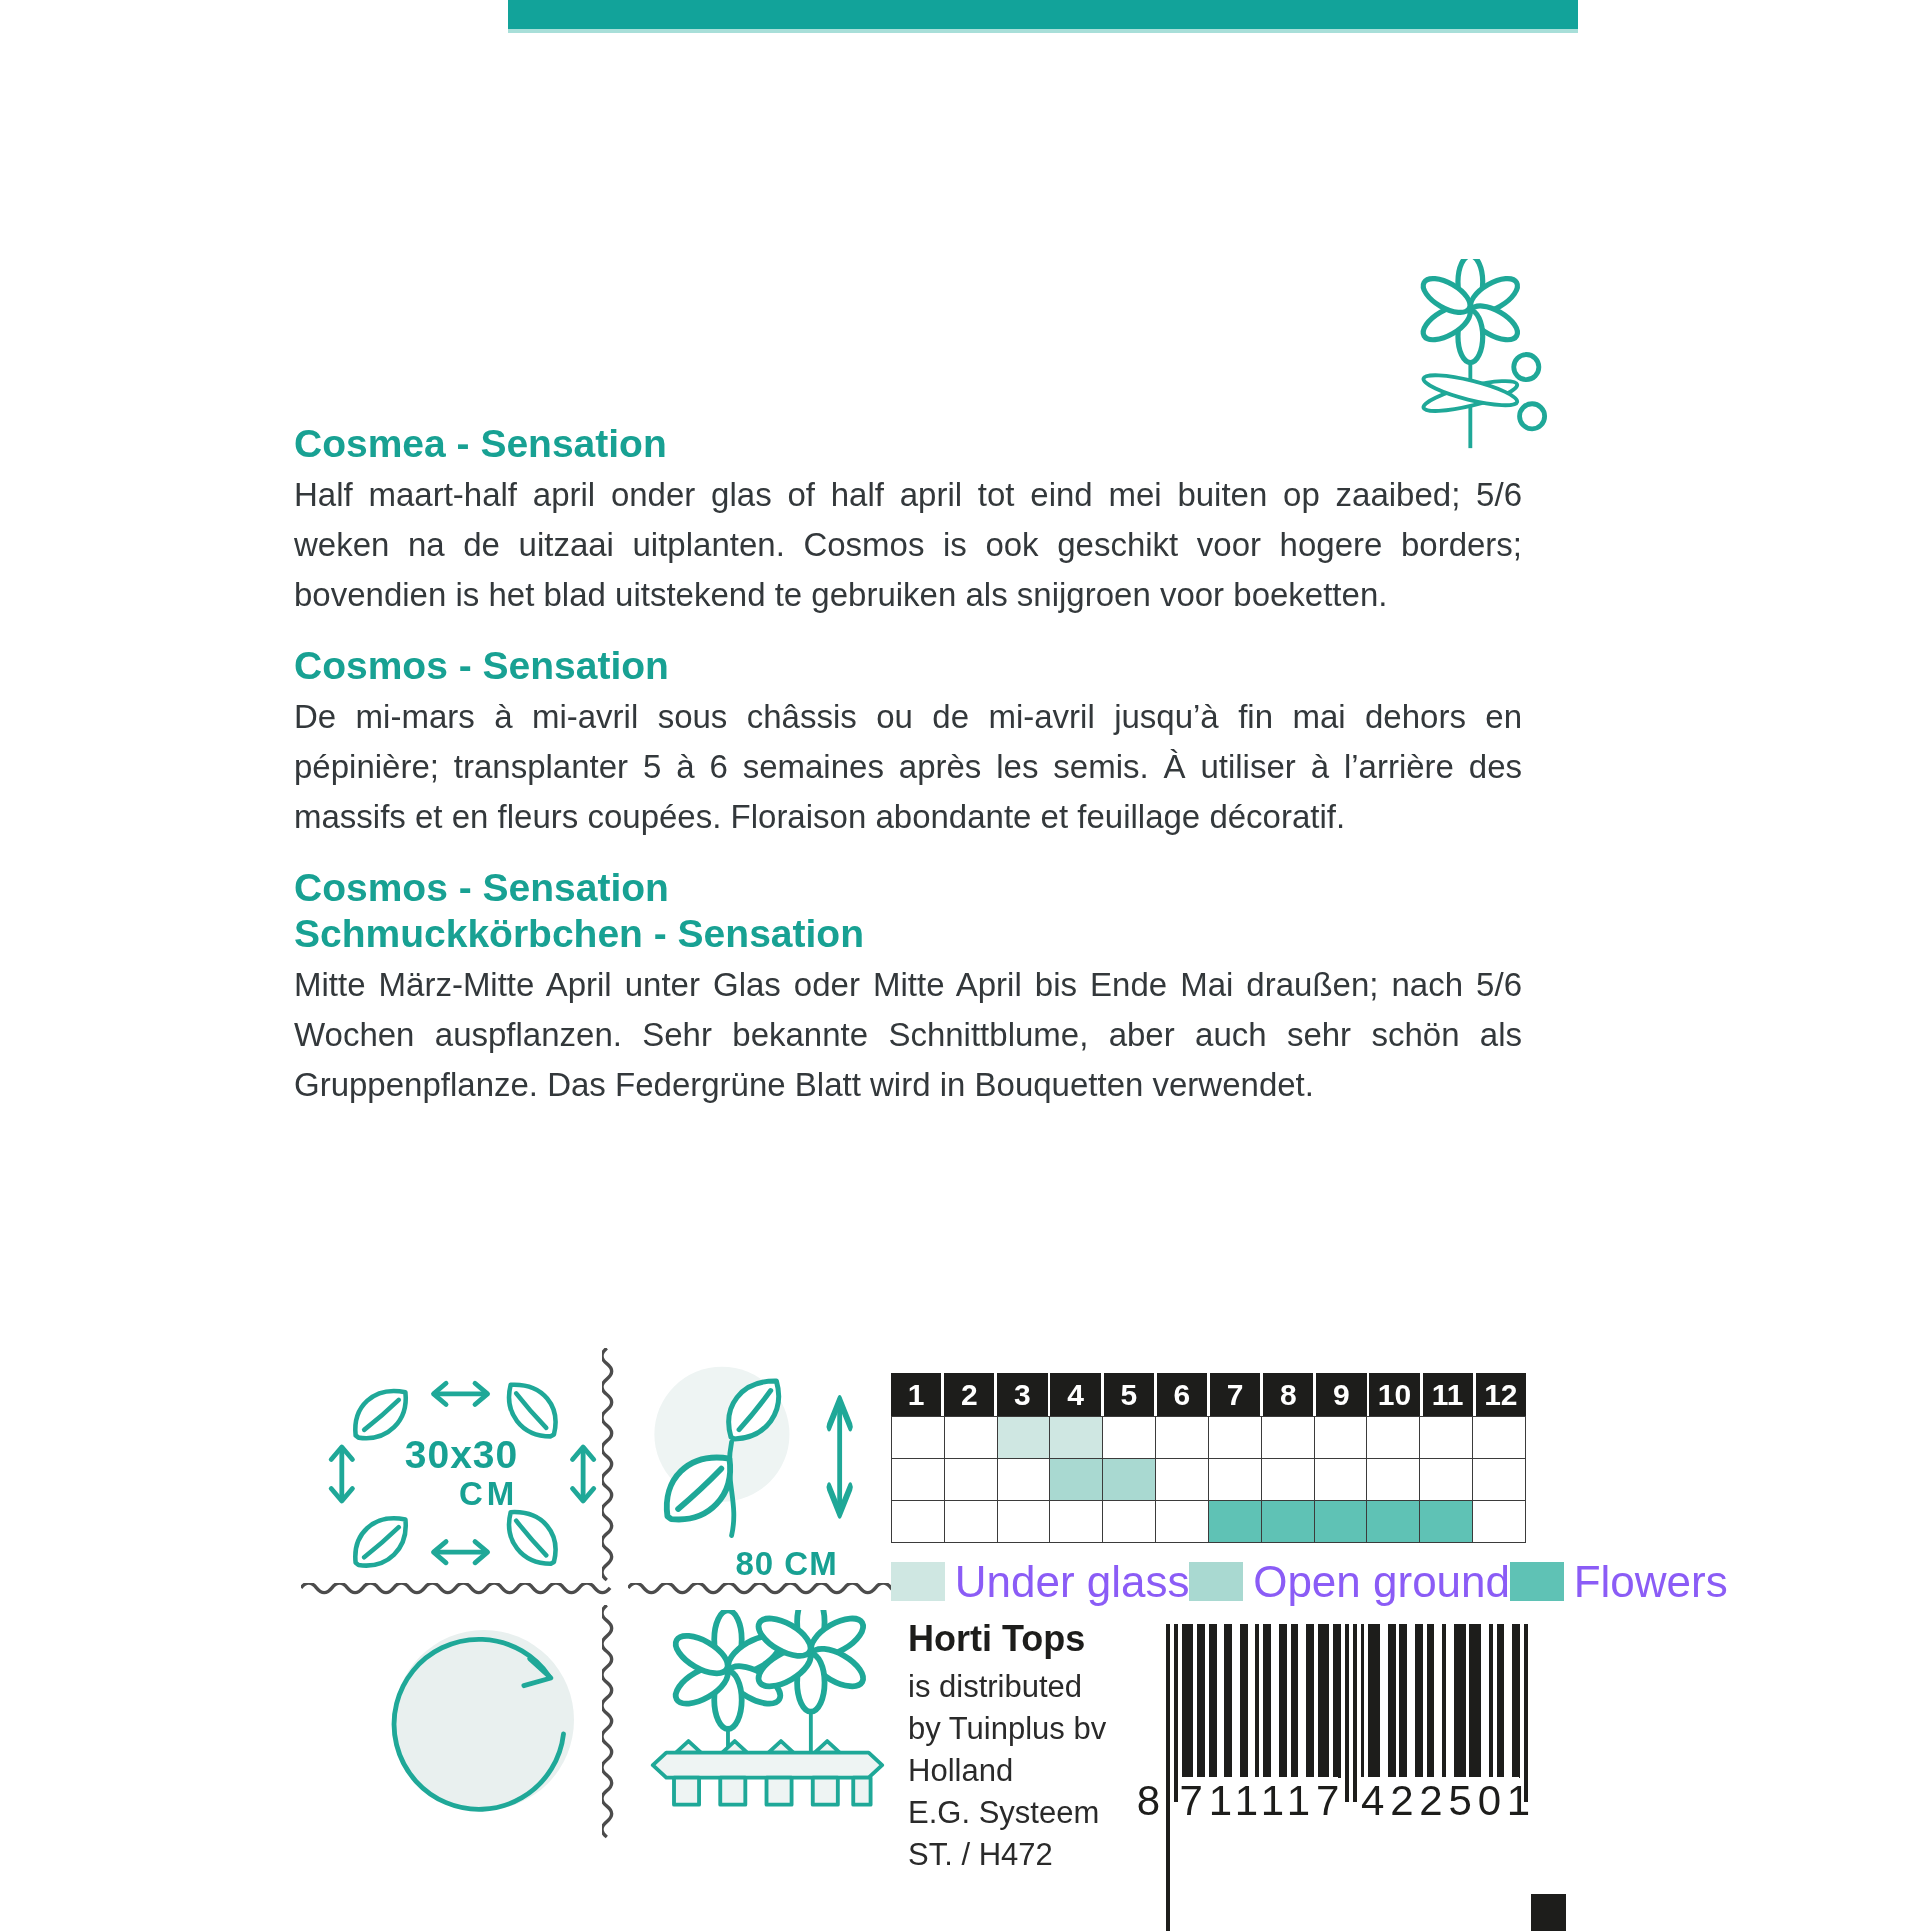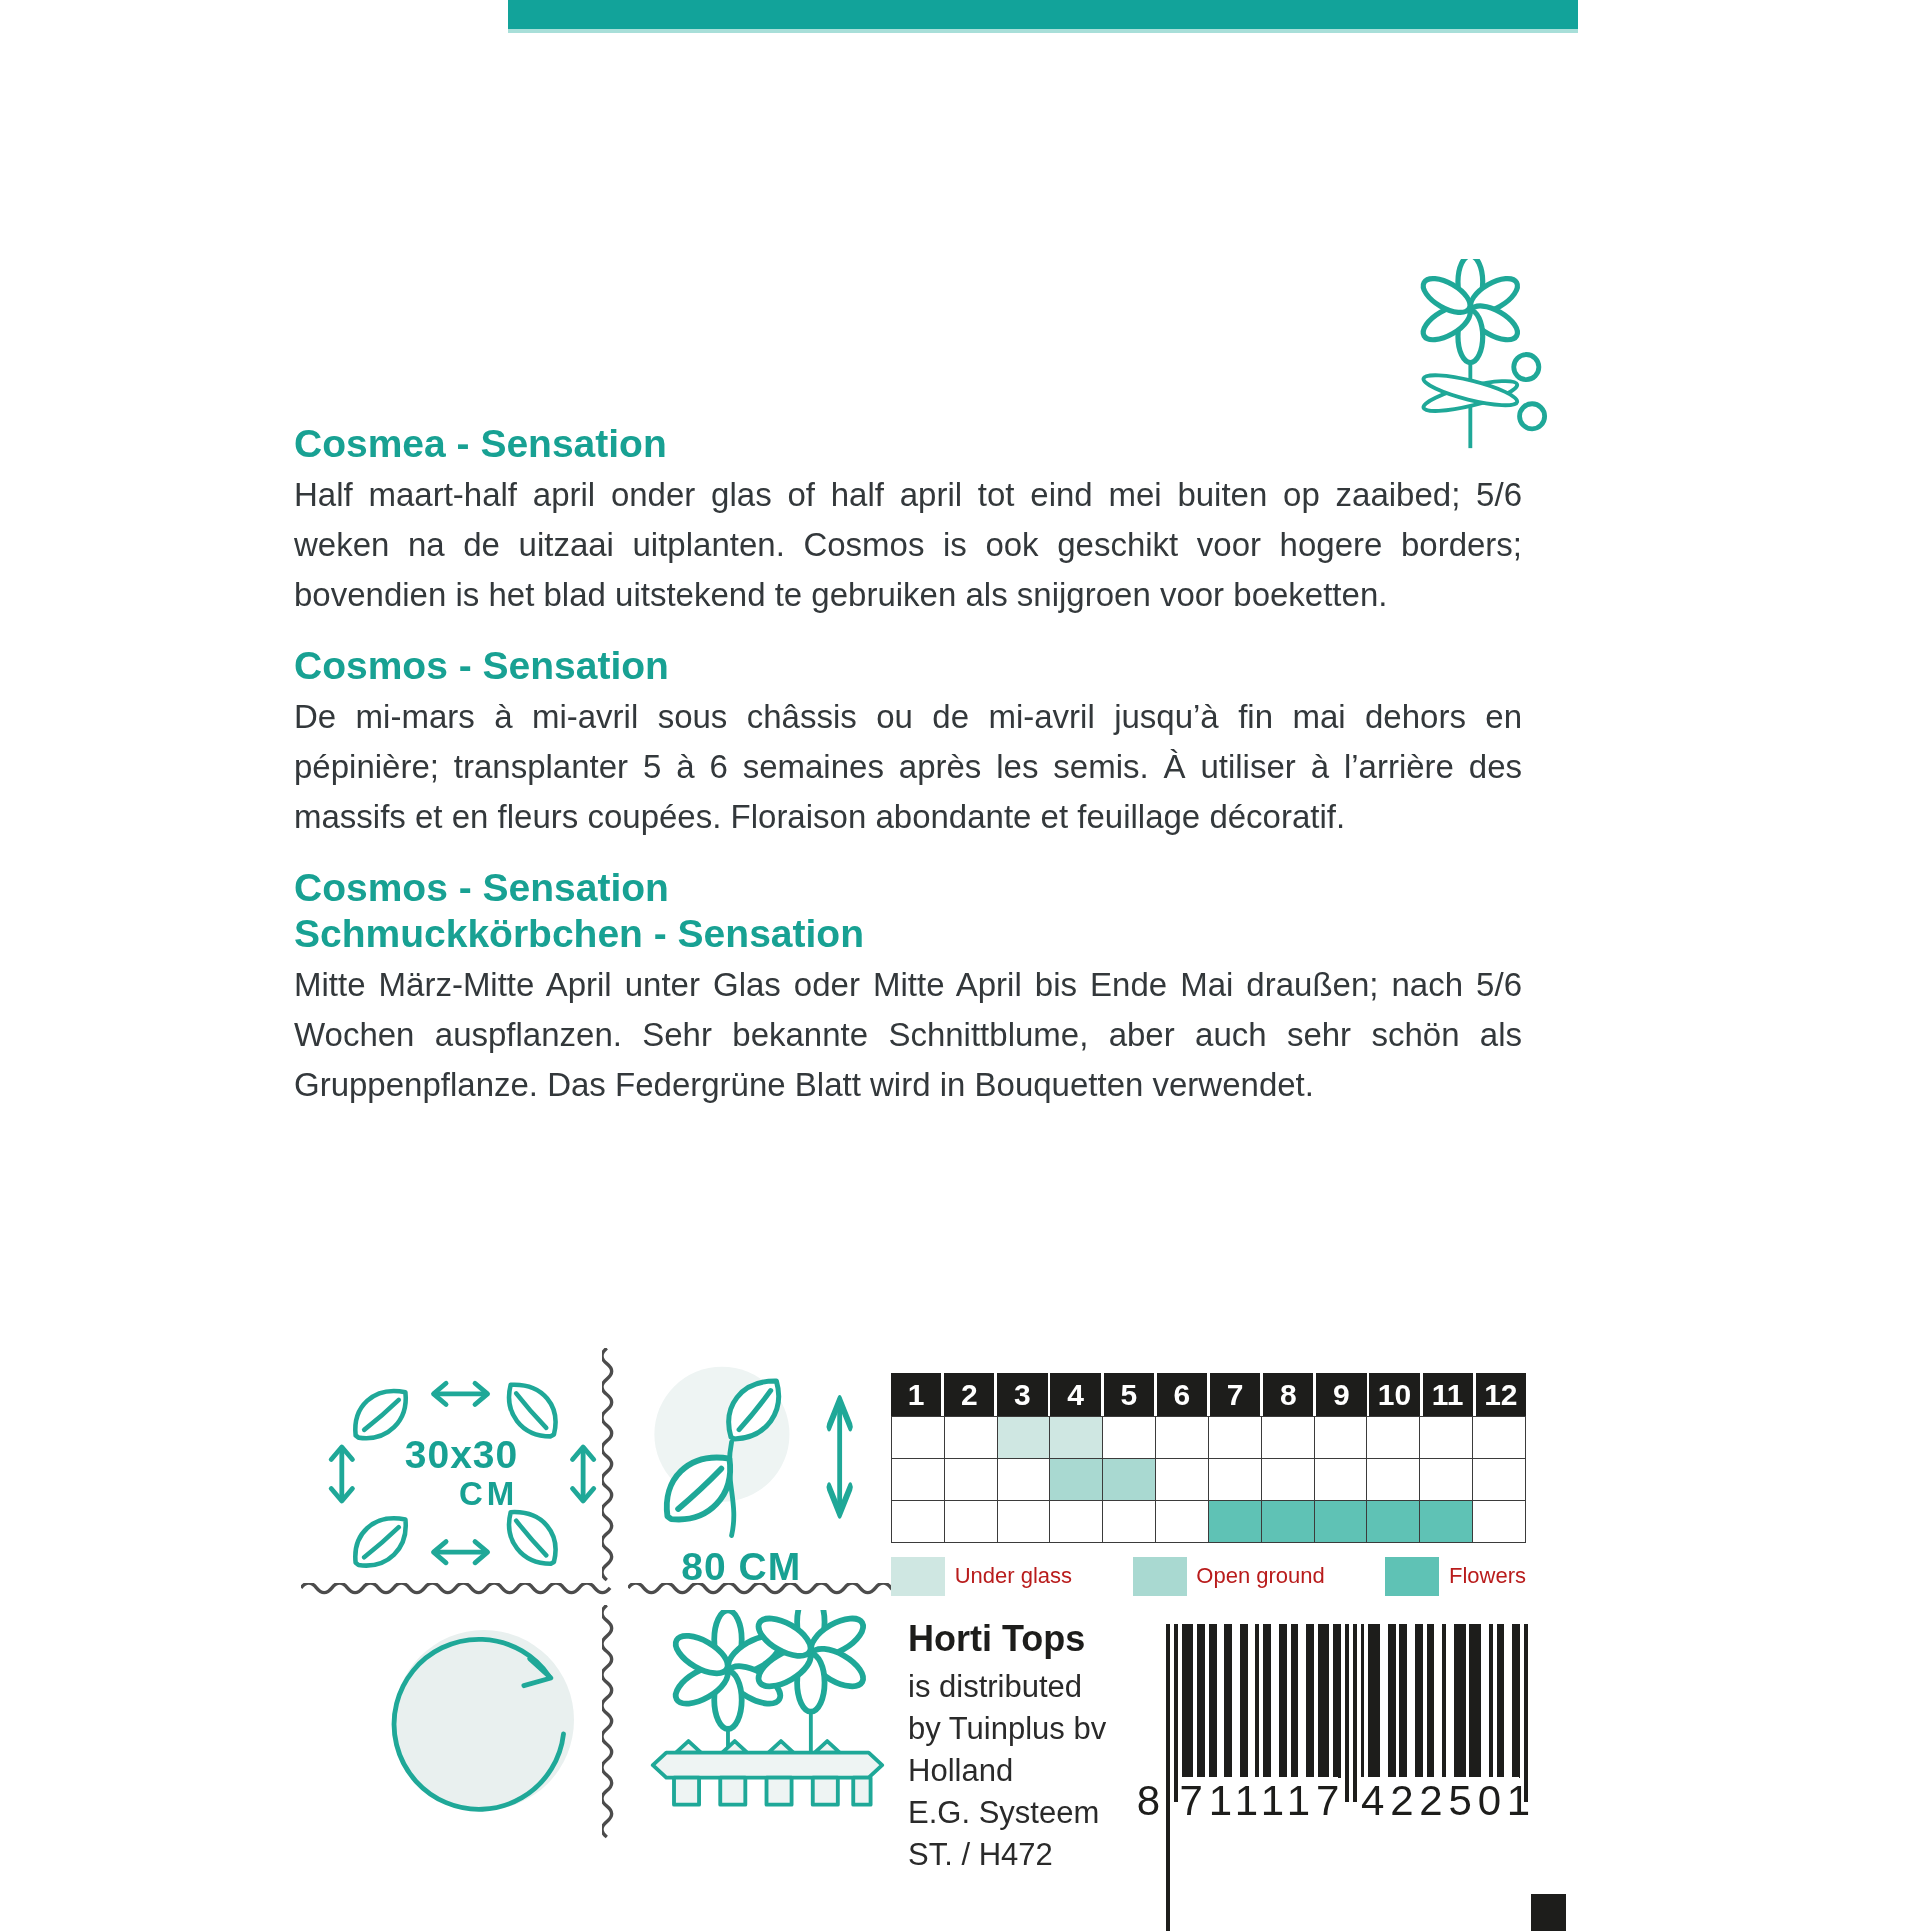--- a/index.html
+++ b/index.html
@@ -26,43 +26,43 @@
   .sec-p{font-size:33px;line-height:50px;color:#33383b;text-align:justify;margin:0 0 25px 0;}
 
   
   .quad{position:absolute;}
   .spacing-quad{left:307px;top:1363px;width:309px;height:222px;}
   .spacing-center{position:absolute;left:50%;top:50%;transform:translate(-50%,-50%);
                   text-align:right;color:#18a193;font-weight:bold;line-height:39px;}
   .spacing-value{font-size:39px;letter-spacing:1px;}
   .spacing-unit{font-size:33px;letter-spacing:3.9px;}
   .height-quad{left:635px;top:1357px;width:253px;height:232px;}
-  .height-label{position:absolute;left:9.7px;top:188px;width:193px;text-align:center;
-                color:#18a193;font-weight:bold;font-size:39px;letter-spacing:1px;}
+  .height-label{position:absolute;left:9.7px;top:188px;width:193px;text-align:right;
+                color:#18a193;font-weight:bold;font-size:33px;letter-spacing:1px;}
   .annual-quad{left:377px;top:1620px;width:203px;height:198px;}
   .annual-blob{position:absolute;left:17.4px;top:9.7px;width:180px;height:180px;border-radius:50%;background:#e9f0ef;}
   .annual-label{position:absolute;left:0;top:56px;width:203px;text-align:center;
                 color:#18a193;font-weight:bold;font-size:70px;}
   .flowers-quad{left:639px;top:1610px;width:256px;height:212px;}
 
   .divider{position:absolute;}
 
   
   .calendar{position:absolute;left:891px;top:1373px;width:635px;}
   .cal-head-row{display:flex;gap:2.9px;background:#ffffff;}
   .cal-head{flex:1;height:43px;background:#1d1d1b;color:#ffffff;font-weight:bold;font-size:30px;
             display:flex;align-items:center;justify-content:center;}
   .cal-body{border:1.9px solid #3b3b3b;border-top:none;}
   .cal-row{display:flex;border-top:1.9px solid #3b3b3b;}
   .cal-cell{flex:1;height:41px;border-right:1.9px solid #3b3b3b;background:#ffffff;}
   .cal-cell:last-child{border-right:none;}
   .legend{display:flex;justify-content:space-between;margin-top:13.5px;}
   .legend-item{display:flex;align-items:center;}
   .legend-swatch{width:54px;height:39px;margin-right:9.7px;}
-  .legend-label{font-size:22px;color:#b91c1c;white-space:nowrap;}
+  .legend-label{font-size:44px;color:#8b5cf6;white-space:nowrap;}
 
   
   .distributor{position:absolute;left:908px;top:1618px;width:241px;}
   .dist-name{font-size:36px;font-weight:bold;color:#1d1d1b;margin-bottom:5.8px;}
   .dist-line{font-size:31px;line-height:42px;color:#2a2a2a;}
 
   
   .barcode{position:absolute;left:1166px;top:1624px;width:369px;height:212px;}
   .bars{position:relative;height:178px;font-size:0;}
   .bar{display:inline-block;width:3.9px;height:154px;vertical-align:top;}

